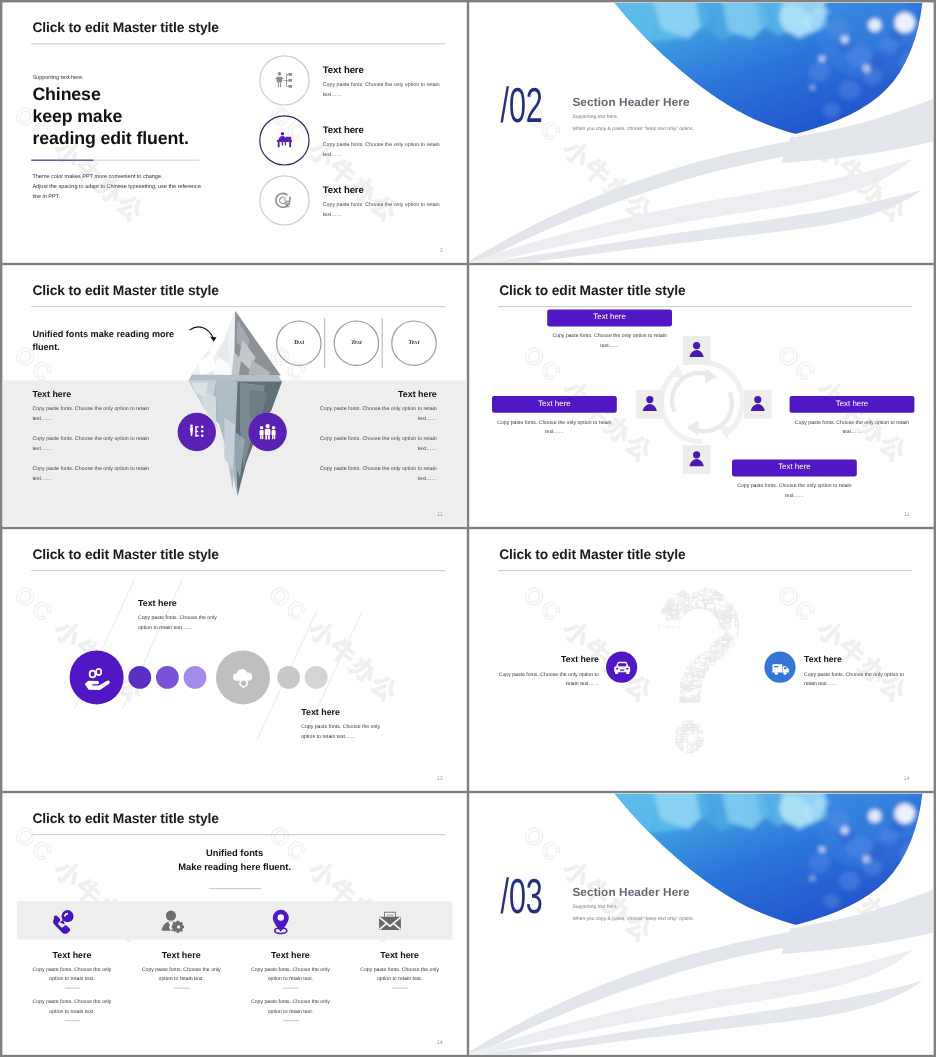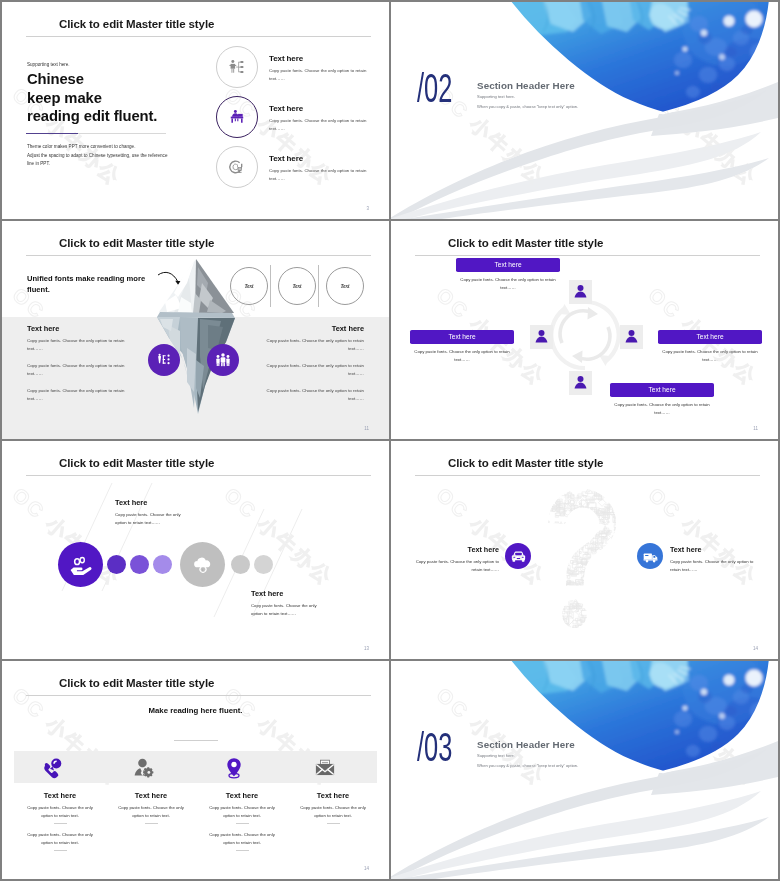--- a/index.html
+++ b/index.html
@@ -24,21 +24,21 @@
           color:transparent;-webkit-text-stroke:1px #f0f0f0;
           transform:rotate(41deg);transform-origin:0 0;
           font-family:"Liberation Sans",sans-serif;letter-spacing:3px;opacity:1;}
 
   
   .ttl{position:absolute;font-weight:bold;color:#1a1a1a;letter-spacing:-0.1px;}
   .rule{position:absolute;background:#d0d0d0;height:1px;}
   .pnum{position:absolute;color:#9aa0b4;font-size:4.5px;}
 
   
-  .s1ttl{left:25px;top:16px;font-size:11.5px;margin-left:32px;}
+  .s1ttl{left:25px;top:16px;font-size:11.5px;}
   .s1rule{left:24px;top:34px;width:345px;}
   .s1sup{position:absolute;left:25px;top:60px;font-size:4.6px;color:#333;}
   .s1head{position:absolute;left:25px;top:68px;font-size:14.8px;font-weight:bold;
           color:#111;line-height:18.6px;letter-spacing:-0.1px;}
   .s1bar{position:absolute;left:24px;top:131px;width:140px;height:1.4px;background:#d8d8d8;}
   .s1bar i{display:block;width:52px;height:100%;background:#52418f;}
   .s1note{position:absolute;left:25px;top:141px;font-size:4.6px;color:#333;line-height:8.6px;}
   .s1item{position:absolute;left:214px;width:170px;height:48px;}
   .s1circ{position:absolute;left:0;top:0;width:42px;height:42px;border-radius:50%;
           border:1px solid #cdcdcd;box-sizing:border-box;display:flex;align-items:center;justify-content:center;}
@@ -1187,20 +1187,21 @@
     <div class="s6lb">Copy paste fonts. Choose the only option to retain text……</div>
     <div class="s6rh">Text here</div>
     <div class="s6rb">Copy paste fonts. Choose the only option to retain text……</div>
     <div class="pnum" style="right:20px;bottom:8px">14</div>
   </div>
 
   <div class="slide s7">
     <div class="ttl s1ttl">Click to edit Master title style</div>
     <div class="rule s1rule"></div>
     <div class="s7sub">
+      <div>Unified fonts</div>
       <div>Make reading here fluent.</div>
     </div>
     <div class="s7sep"></div>
     <div class="s7band"></div>
 
     <div class="s7ic" style="left:37px">
       <svg viewBox="0 0 28 28">
         <g fill="#4714b8">
           <path d="M6.3 9.6 a2.3 2.3 0 0 1 3.4-0.2 l1.9 1.9 a1.9 1.9 0 0 1 0 2.6 l-1.2 1.2 c-0.4 0.4-0.4 1 0 1.4 l2.6 2.6 c0.4 0.4 1 0.4 1.4 0 l1.2-1.2 a1.9 1.9 0 0 1 2.6 0 l1.9 1.9 a2.3 2.3 0 0 1-0.2 3.4 l-1.2 1 c-1.4 1.1-3.4 1-4.7-0.3 l-7.3-7.3 c-1.3-1.3-1.4-3.3-0.3-4.7 z"></path>
           <circle cx="18.6" cy="9.1" r="5.4"></circle>

